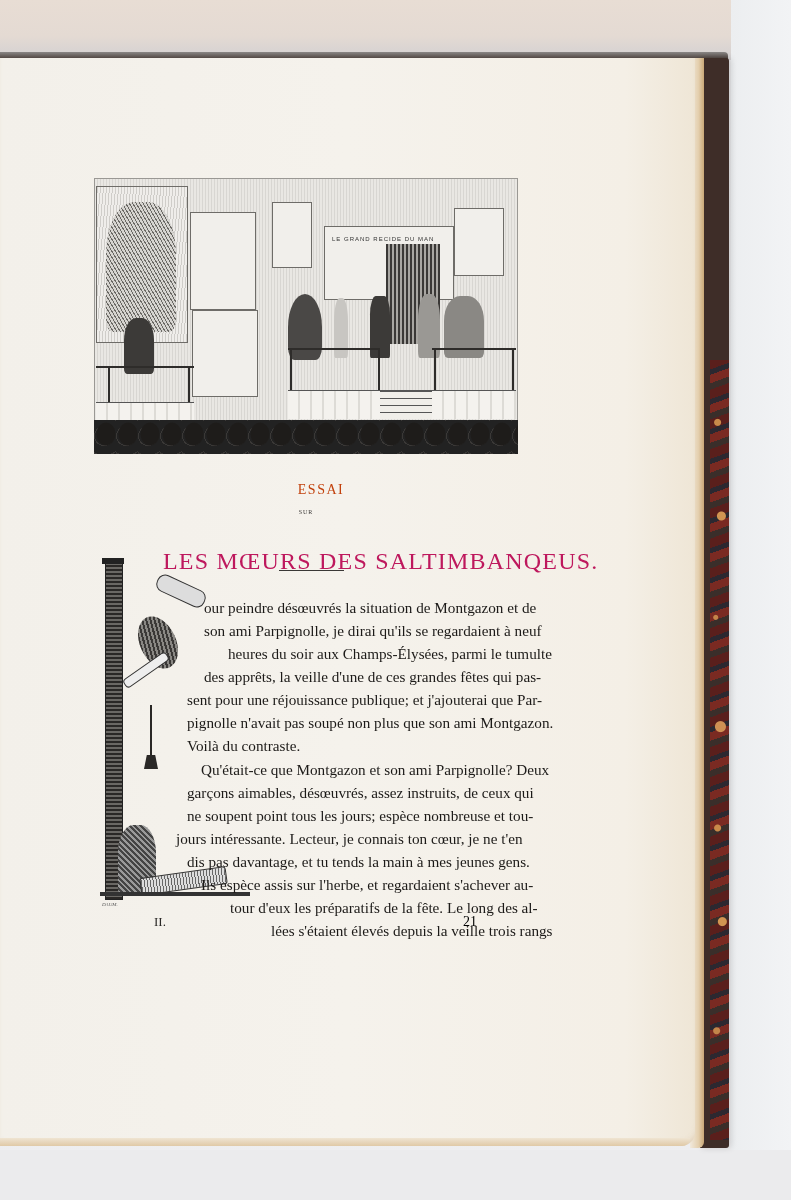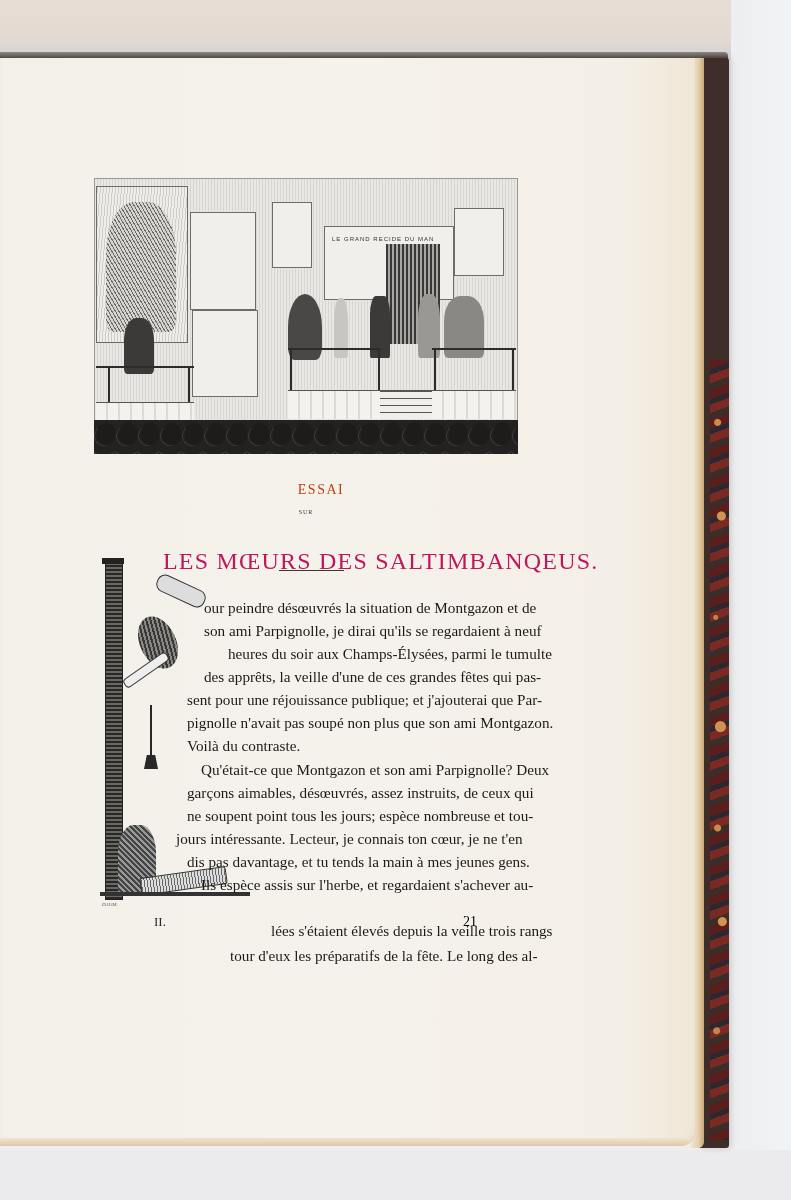--- a/index.html
+++ b/index.html
@@ -166,18 +166,18 @@
   <div class="ln" style="left:204px;top:665px;width:318px;">des apprêts, la veille d'une de ces grandes fêtes qui pas-</div>
   <div class="ln" style="left:187px;top:688px;width:335px;">sent pour une réjouissance publique; et j'ajouterai que Par-</div>
   <div class="ln" style="left:187px;top:711px;width:335px;">pignolle n'avait pas soupé non plus que son ami Montgazon.</div>
   <div class="ln" style="left:187px;top:734px;text-align:left;text-align-last:left;">Voilà du contraste.</div>
   <div class="ln" style="left:201px;top:758px;width:321px;">Qu'était-ce que Montgazon et son ami Parpignolle? Deux</div>
   <div class="ln" style="left:187px;top:781px;width:335px;">garçons aimables, désœuvrés, assez instruits, de ceux qui</div>
   <div class="ln" style="left:187px;top:804px;width:335px;">ne soupent point tous les jours; espèce nombreuse et tou-</div>
   <div class="ln" style="left:176px;top:827px;width:335px;">jours intéressante. Lecteur, je connais ton cœur, je ne t'en</div>
   <div class="ln" style="left:187px;top:850px;text-align:right;text-align-last:left;">dis pas davantage, et tu tends la main à mes jeunes gens.</div>
   <div class="ln" style="left:201px;top:873px;width:321px;">Ils espèce assis sur l'herbe, et regardaient s'achever au-</div>
-  <div class="ln" style="left:230px;top:896px;width:292px;margin-top:48px;">tour d'eux les préparatifs de la fête. Le long des al-</div>
+  <div class="ln" style="left:230px;top:896px;width:292px;">tour d'eux les préparatifs de la fête. Le long des al-</div>
   <div class="ln" style="left:255px;top:919px;width:267px;margin-left:16px;">lées s'étaient élevés depuis la veille trois rangs</div>
 </div>
 
 <div class="folio-left">II.</div>
 <div class="folio-right">21</div>
 
 </body></html>

